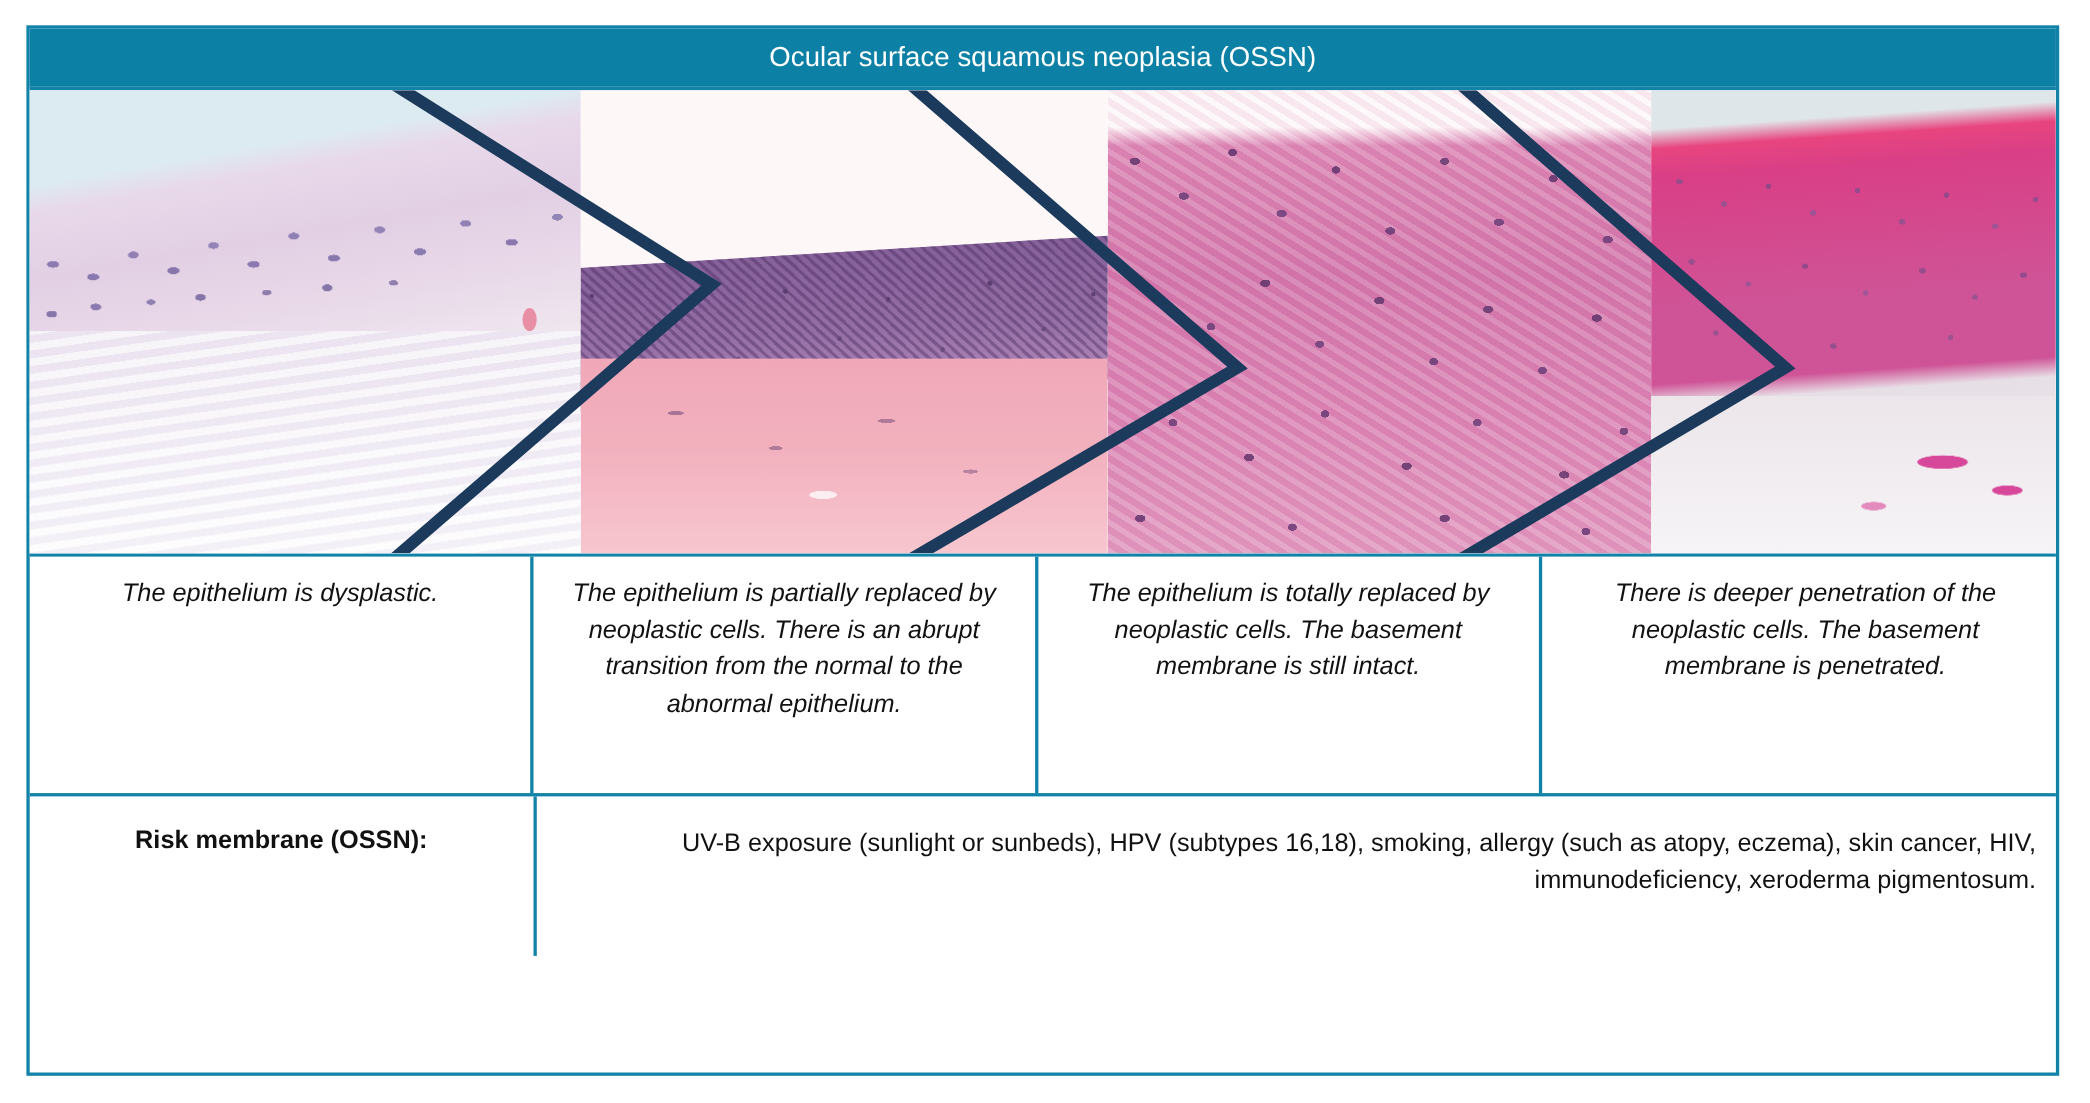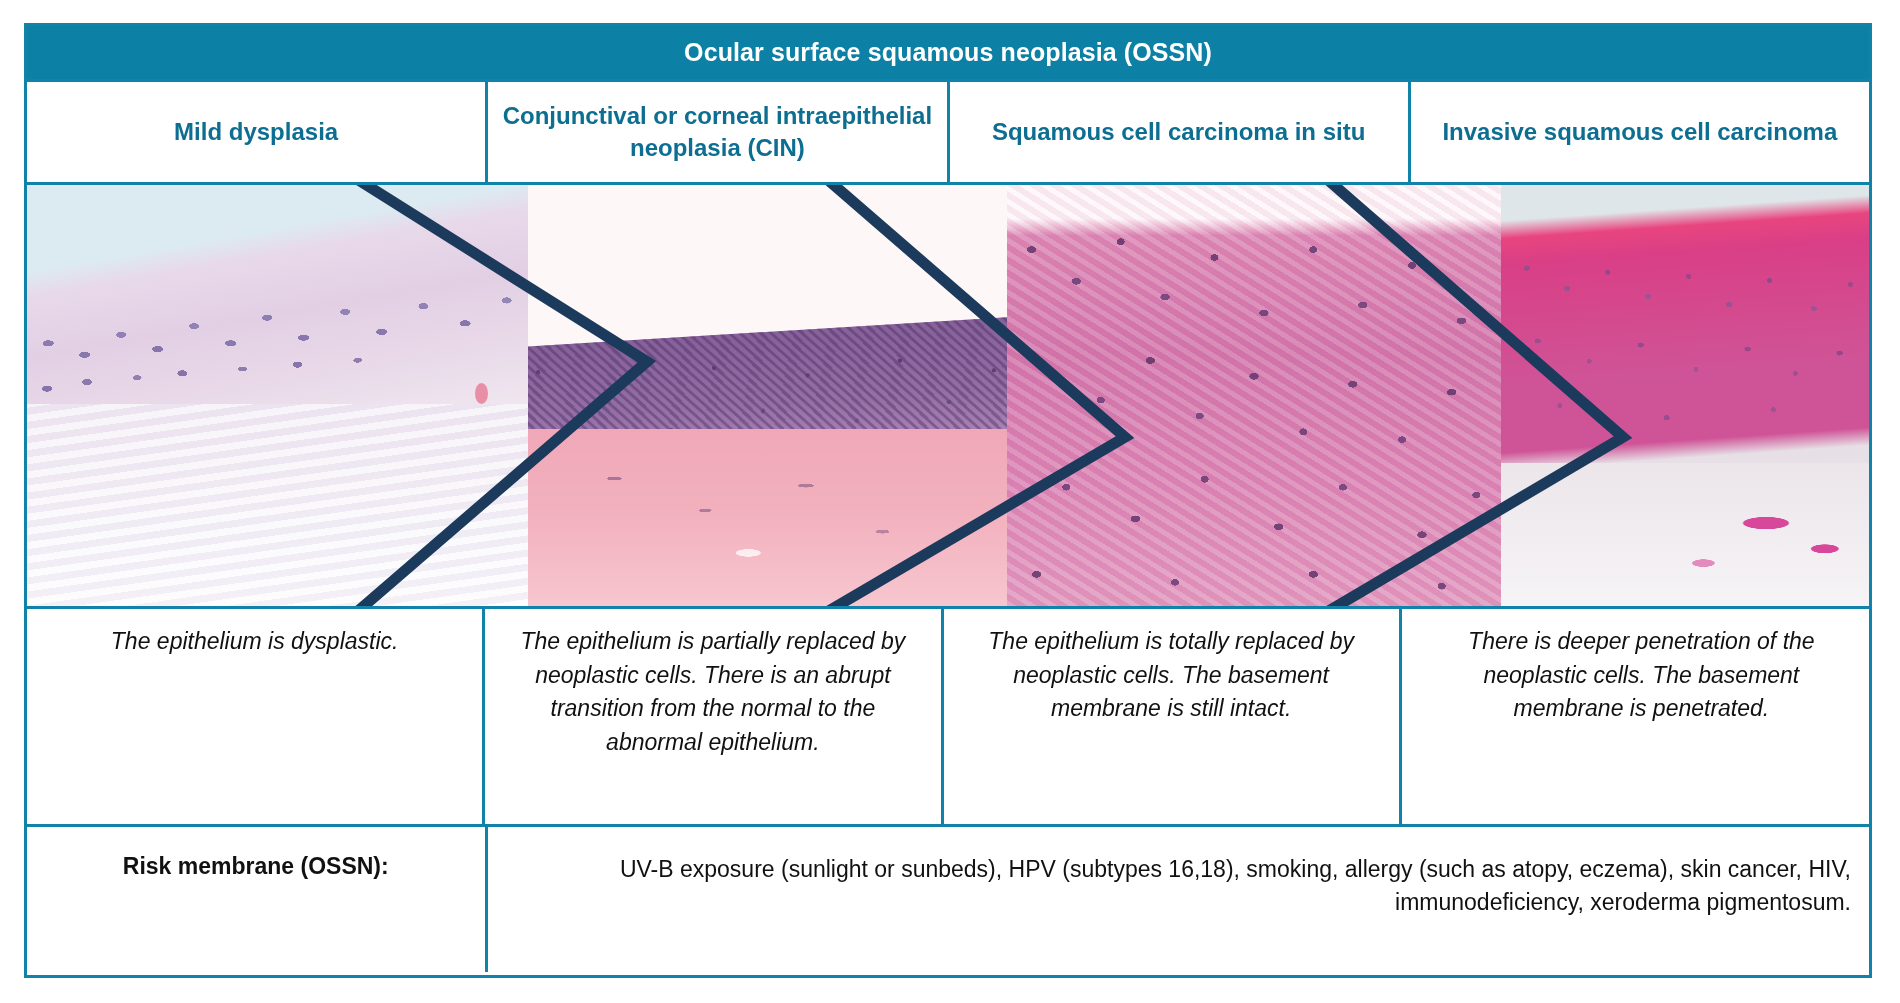--- a/index.html
+++ b/index.html
@@ -31,21 +31,21 @@
     height: 53px;
     background: #0d80a5;
     display: flex;
     align-items: center;
     justify-content: center;
     box-sizing: border-box;
   }
   .title-bar .title-text {
     color: #ffffff;
     font-size: 25px;
-    font-weight: bold;
+    font-weight: normal;
     letter-spacing: .1px;
   }
 
   
   .header-row {
     display: flex;
     height: 103px;
     border-top: 3px solid #1283a8;
     box-sizing: border-box;
   }
@@ -319,34 +319,20 @@
 </style>
 </head>
 <body>
 
 <div id="figure">
 
   <div class="title-bar">
     <span class="title-text">Ocular surface squamous neoplasia (OSSN)</span>
   </div>
 
-  <div class="header-row">
-    <div class="header-cell">
-      <span class="hdr-text">Mild dysplasia</span>
-    </div>
-    <div class="header-cell">
-      <span class="hdr-text">Conjunctival or corneal intraepithelial neoplasia (CIN)</span>
-    </div>
-    <div class="header-cell">
-      <span class="hdr-text">Squamous cell carcinoma in situ</span>
-    </div>
-    <div class="header-cell">
-      <span class="hdr-text">Invasive squamous cell carcinoma</span>
-    </div>
-  </div>
 
   <div class="image-row">
     <div class="panels">
       <div class="panel p1">
         <div class="bg"></div>
         <div class="nuclei"></div>
         <div class="nuclei2"></div>
         <div class="stroma"></div>
         <div class="vessel"></div>
       </div>

